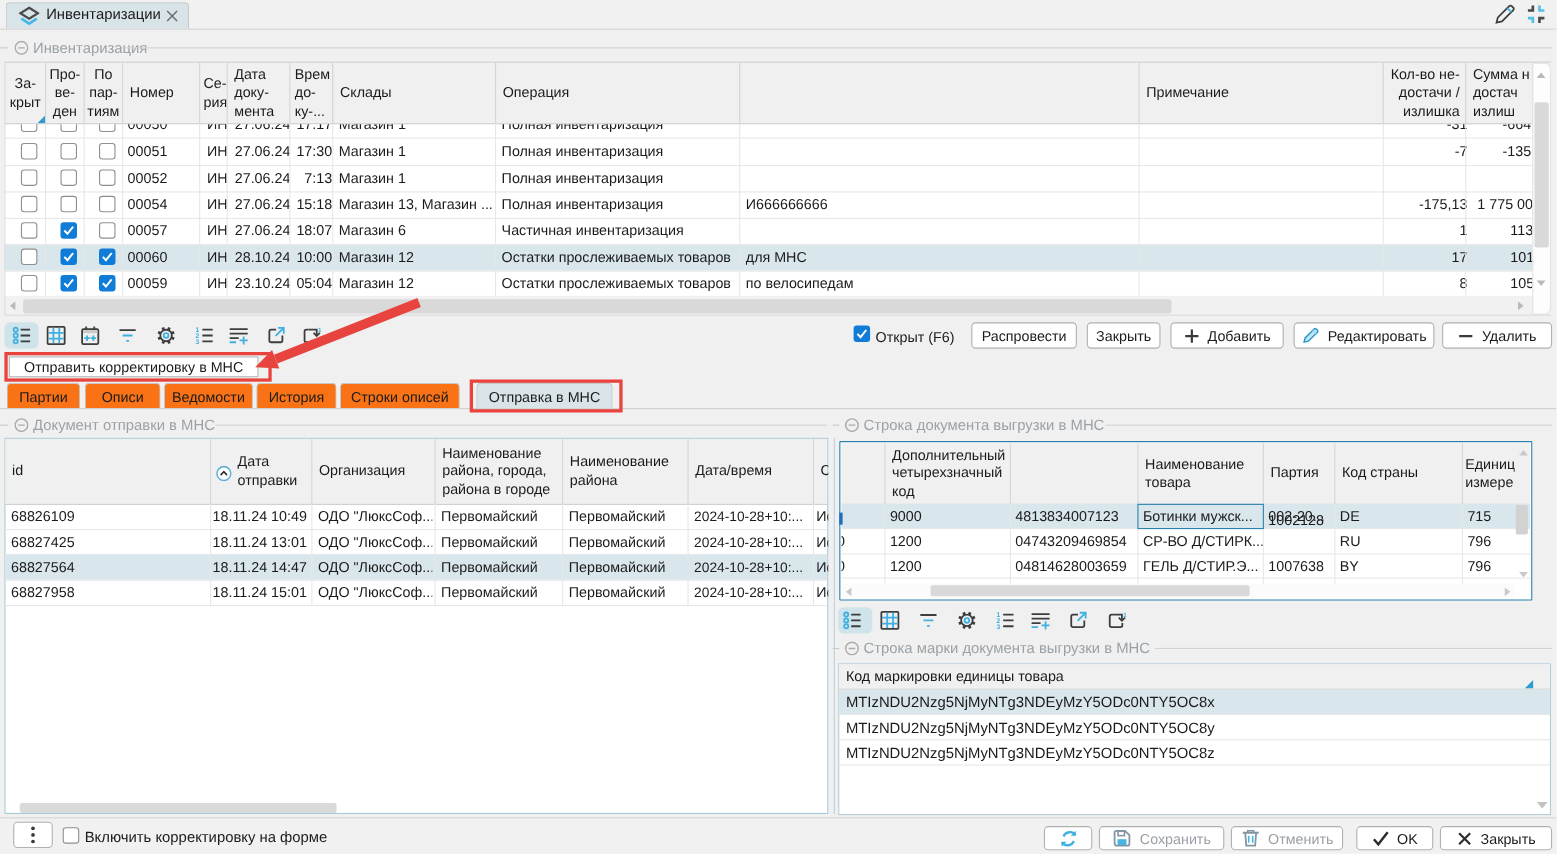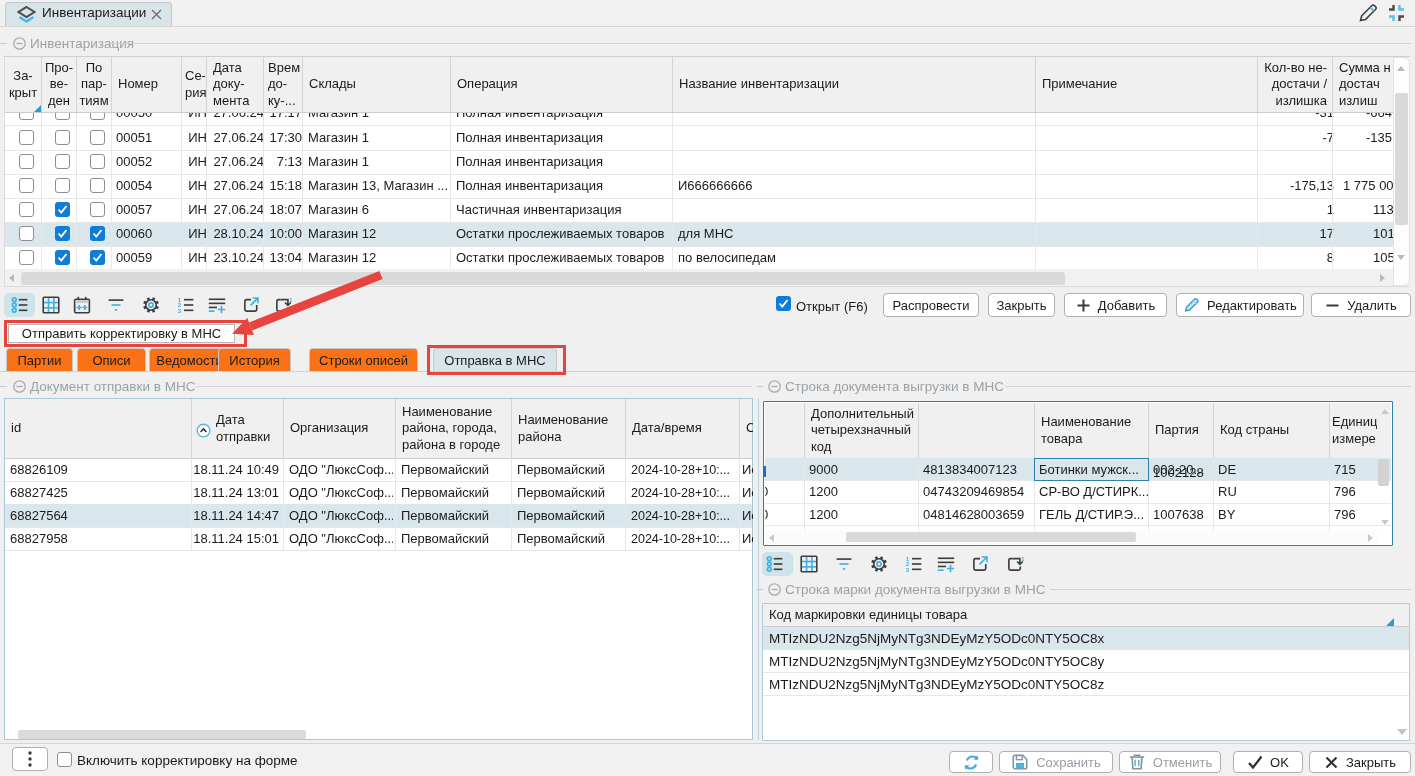--- a/index.html
+++ b/index.html
@@ -94,23 +94,20 @@
       <div style="text-align:left">Дата<br>доку-<br>мента</div>
     </div>
 <div class="hc" style="left:264px;top:57px;width:38px;height:55px;justify-content:flex-start;padding-left:4px;box-sizing:border-box">
       <div style="text-align:left">Врем<br>до-<br>ку-...</div>
     </div>
 <div class="hc" style="left:303px;top:57px;width:147px;height:55px;justify-content:flex-start;padding-left:6px;box-sizing:border-box">
       <div style="text-align:left">Склады</div>
     </div>
 <div class="hc" style="left:451px;top:57px;width:221px;height:55px;justify-content:flex-start;padding-left:6px;box-sizing:border-box">
       <div style="text-align:left">Операция</div>
-    </div>
-<div class="hc" style="left:673px;top:57px;width:362px;height:55px;justify-content:flex-start;padding-left:6px;box-sizing:border-box">
-      <div style="text-align:left">Название инвентаризации</div>
     </div>
 <div class="hc" style="left:1036px;top:57px;width:221px;height:55px;justify-content:flex-start;padding-left:6px;box-sizing:border-box">
       <div style="text-align:left">Примечание</div>
     </div>
 <div class="hc" style="left:1258px;top:57px;width:74px;height:55px;justify-content:flex-end;padding-right:5px;box-sizing:border-box">
       <div style="text-align:right">Кол-во не-<br>достачи /<br>излишка</div>
     </div>
 <div class="hc" style="left:1333px;top:57px;width:60px;height:55px;justify-content:flex-start;padding-left:6px;box-sizing:border-box">
       <div style="text-align:left">Сумма н<br>достач<br>излиш</div>
     </div>
@@ -220,21 +217,21 @@
         </svg>
       </div>
 <div class="cbc" style="left:86px;top:137px">
         <svg width="11" height="11" viewBox="0 0 11 11">
           <path d="M1.5 5.5 L4.3 8.5 L9.5 2" fill="none" stroke="#fff" stroke-width="1.8"></path>
         </svg>
       </div>
 <div class="cell" style="left:112px;top:133px;width:60px">00059</div>
 <div class="cell" style="left:181px;top:133px;width:25px;text-align:center">ИН</div>
 <div class="cell" style="left:206px;top:133px;width:54px;text-align:right">23.10.24</div>
-<div class="cell" style="left:263px;top:133px;width:35px;text-align:right">13:04</div>
+<div class="cell" style="left:263px;top:133px;width:35px;text-align:right">05:04</div>
 <div class="cell" style="left:304px;top:133px;width:141px">Магазин 12</div>
 <div class="cell" style="left:452px;top:133px;width:213px">Остатки прослеживаемых товаров</div>
 <div class="cell" style="left:674px;top:133px;width:354px">по велосипедам</div>
 <div class="cell" style="left:1037px;top:133px;width:213px"></div>
 <div class="cell" style="left:1257px;top:133px;width:73px;text-align:right">8</div>
 <div class="cell" style="left:1369px;top:133px;width:24px">105 3</div>
 
 <div class="vl" style="left:37px;top:0;height:156px"></div>
 <div class="vl" style="left:72px;top:0;height:156px"></div>
 <div class="vl" style="left:107px;top:0;height:156px"></div>
@@ -370,21 +367,21 @@
     </div>
 <div class="a" style="left:4px;top:320px;width:243px;height:27px;border:3px solid #e8433c;box-sizing:border-box"></div>
 <div class="a" style="left:8px;top:324px;width:227px;height:19px;background:#fff;border:1px solid #b5b5b5;box-sizing:border-box;display:flex;align-items:center;justify-content:center;font-size:13px">Отправить корректировку в МНС</div>
 <svg class="a" style="left:0;top:0;pointer-events:none" width="1415" height="776">
       <line x1="381" y1="275" x2="250.6" y2="326.5" stroke="#e8443f" stroke-width="8.6"></line>
       <polygon points="232,333.8 253.9,334.9 247.3,318.1" fill="#e8443f"></polygon>
     </svg>
 <div class="tab" style="left:6px;top:348px;width:67px;height:23px">Партии</div>
 <div class="tab" style="left:77px;top:348px;width:69px;height:23px">Описи</div>
 <div class="tab" style="left:149px;top:348px;width:81px;height:23px">Ведомости</div>
-<div class="tab" style="left:218px;top:348px;width:73px;height:23px">История</div>
+<div class="tab" style="left:233px;top:348px;width:73px;height:23px">История</div>
 <div class="tab" style="left:309px;top:348px;width:109px;height:23px">Строки описей</div>
 <div class="tab" style="left:433px;top:348px;width:124px;height:23px;background:#d8e4e8">Отправка в МНС</div>
 <div class="hl" style="left:0;top:371px;width:1415px;background:#cfcfcf"></div>
 <div class="a" style="left:427px;top:345px;width:139px;height:30px;border:3px solid #e8433c;box-sizing:border-box"></div>
 <div class="hl" style="left:0;top:386px;width:7px;background:#c9c9c9"></div>
 <div class="ticon" style="left:13px;top:380px">
       <svg width="13" height="13" viewBox="0 0 13 13">
         <circle cx="6.5" cy="6.5" r="5.7" fill="none" stroke="#ababab" stroke-width="1.3"></circle>
         <line x1="3.5" y1="6.5" x2="9.5" y2="6.5" stroke="#ababab" stroke-width="1.3"></line>
       </svg>

